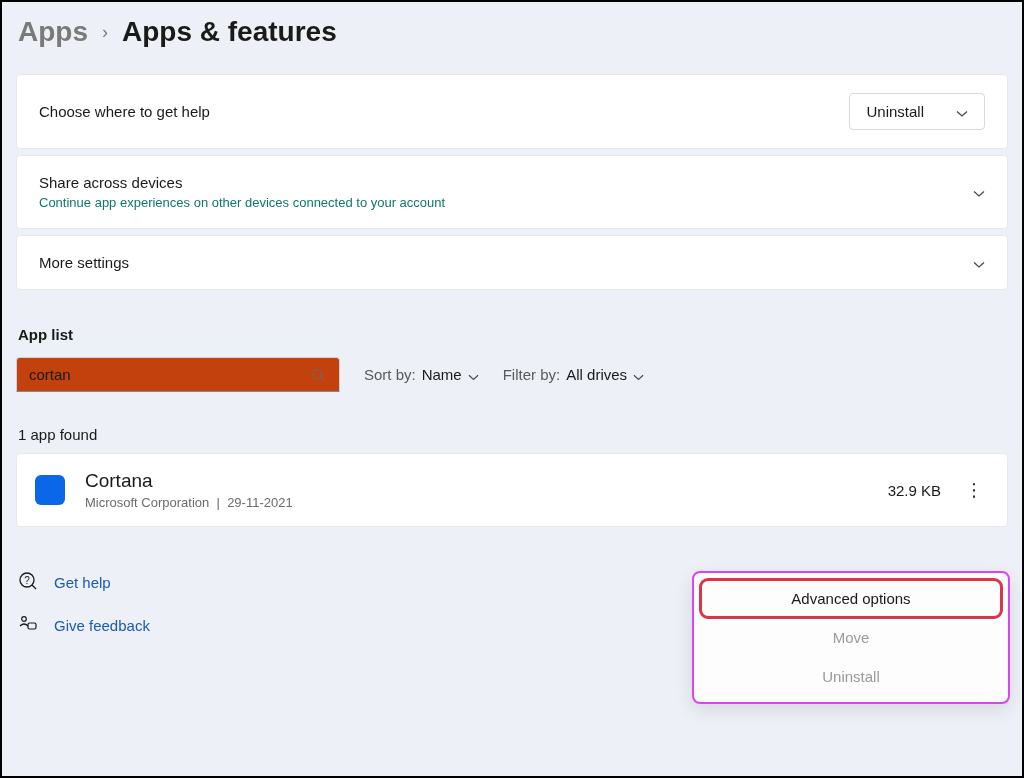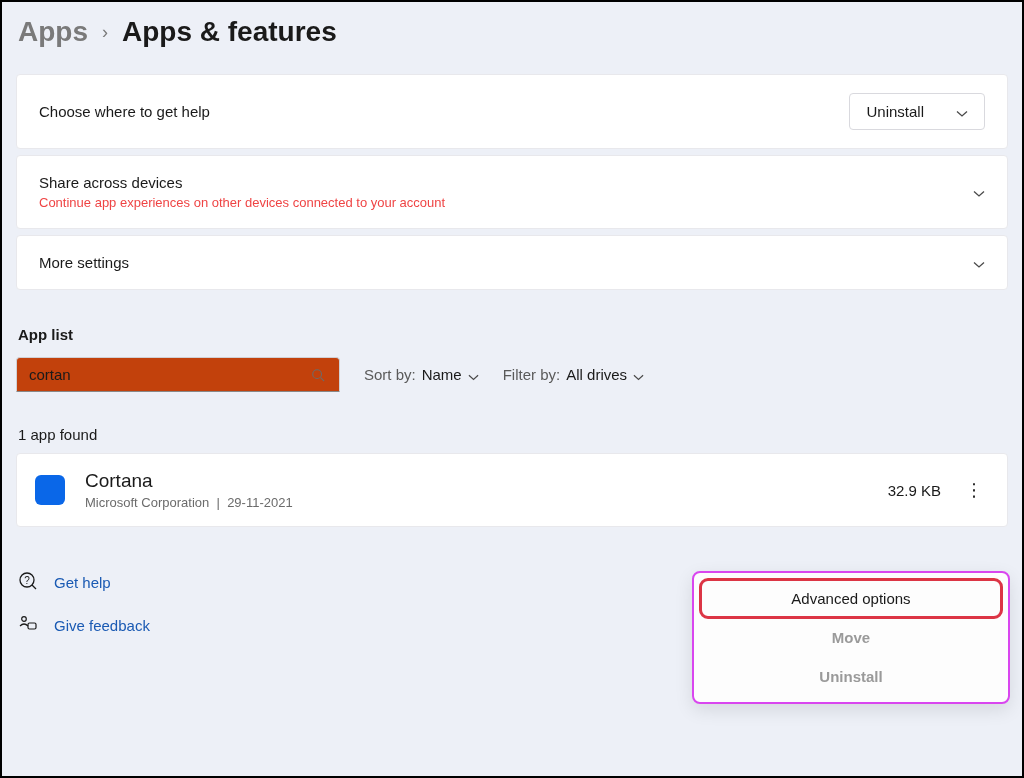--- a/index.html
+++ b/index.html
@@ -30,21 +30,21 @@
     background: #fff;
     border: 1px solid #e8e8ec;
     border-radius: 4px;
     padding: 18px 22px;
     margin-bottom: 6px;
     display: flex;
     align-items: center;
     justify-content: space-between;
   }
   .card .title { font-size: 15px; color: #1a1a1a; }
-  .card .subtitle { font-size: 13px; color: #ef4444; margin-top: 4px; }
+  .card .subtitle { font-size: 13px; color: #0f766e; margin-top: 4px; }
 
   .dropdown-btn {
     display: inline-flex;
     align-items: center;
     gap: 32px;
     border: 1px solid #d9d9de;
     background: #fff;
     border-radius: 4px;
     padding: 9px 16px;
     font-size: 15px;
@@ -148,21 +148,21 @@
     padding: 6px;
     text-align: center;
   }
   .context-menu .item {
     padding: 11px 12px;
     font-size: 15px;
     border-radius: 4px;
     cursor: pointer;
     color: #1a1a1a;
   }
-  .context-menu .item.disabled { color: #9a9a9a; cursor: default; font-weight: bold; }
+  .context-menu .item.disabled { color: #9a9a9a; cursor: default; }
   .context-menu .item.hl {
     outline: 3px solid #dc3545;
     outline-offset: -2px;
     border-radius: 8px;
   }
 </style>
 </head>
 <body>
 
 <div class="page">

